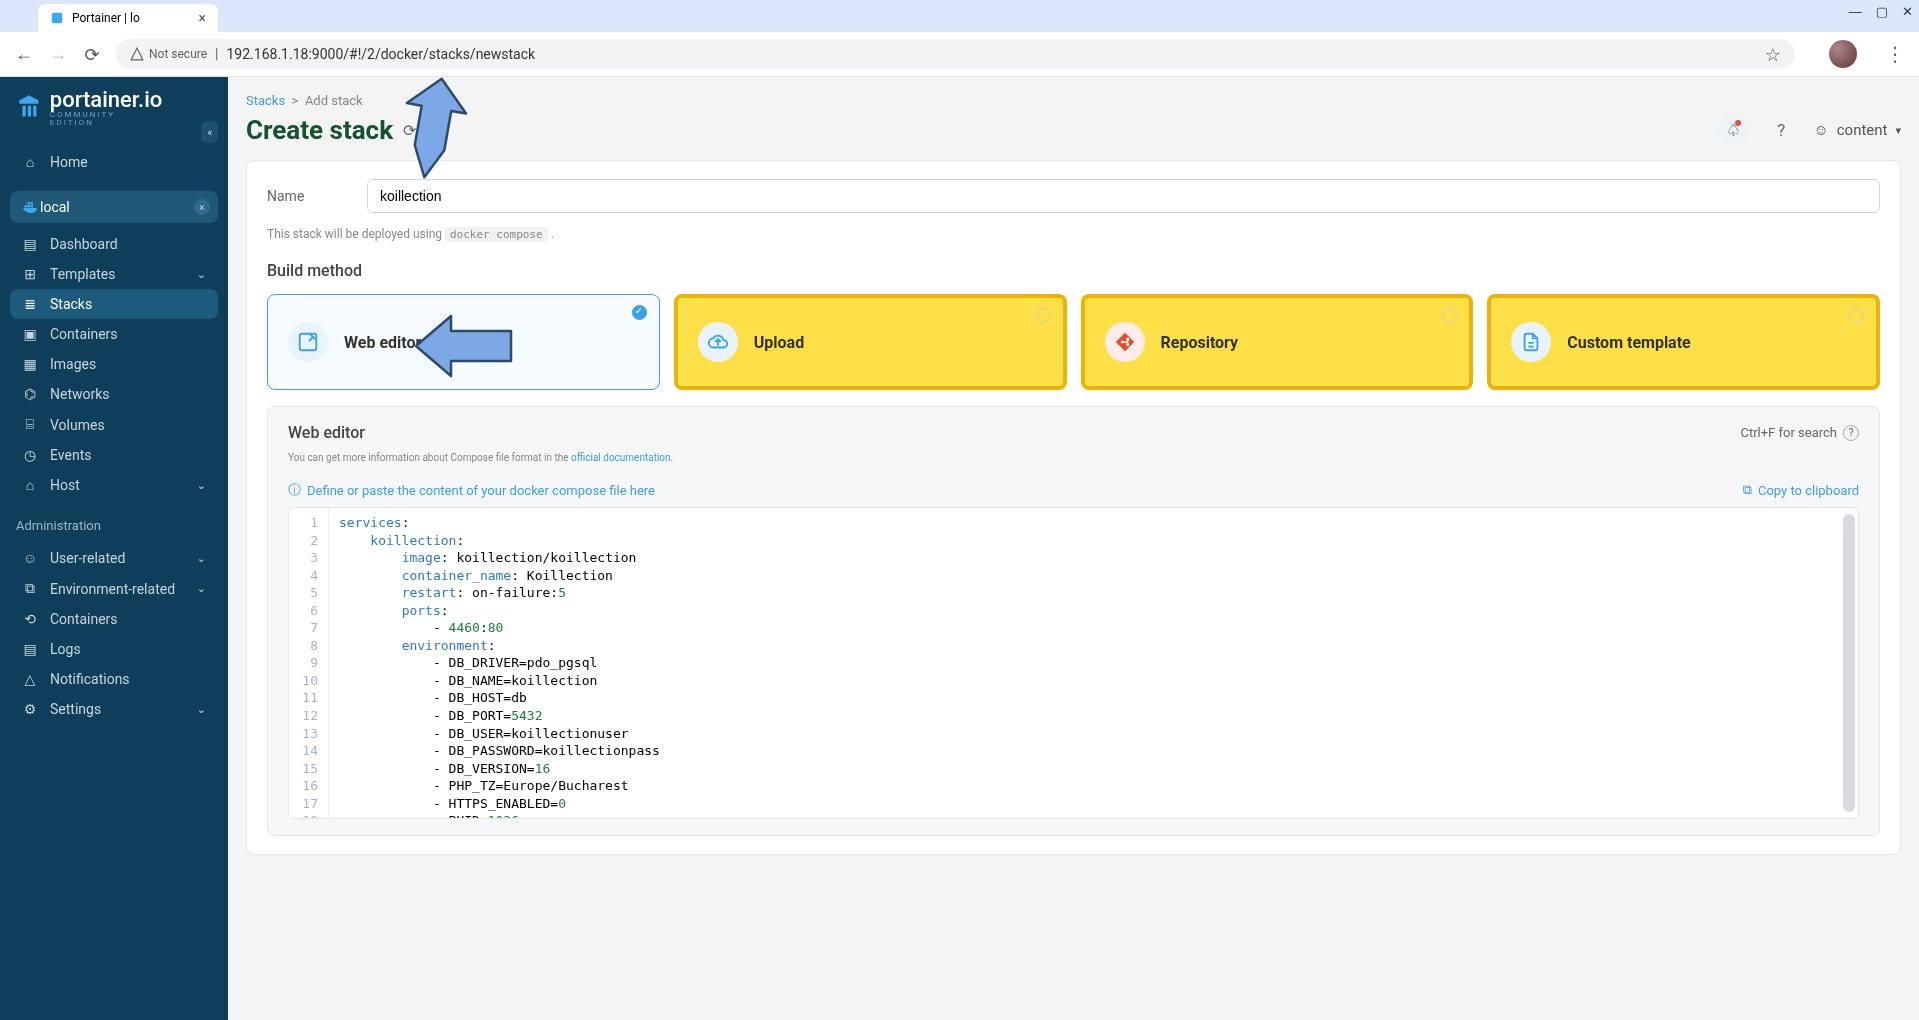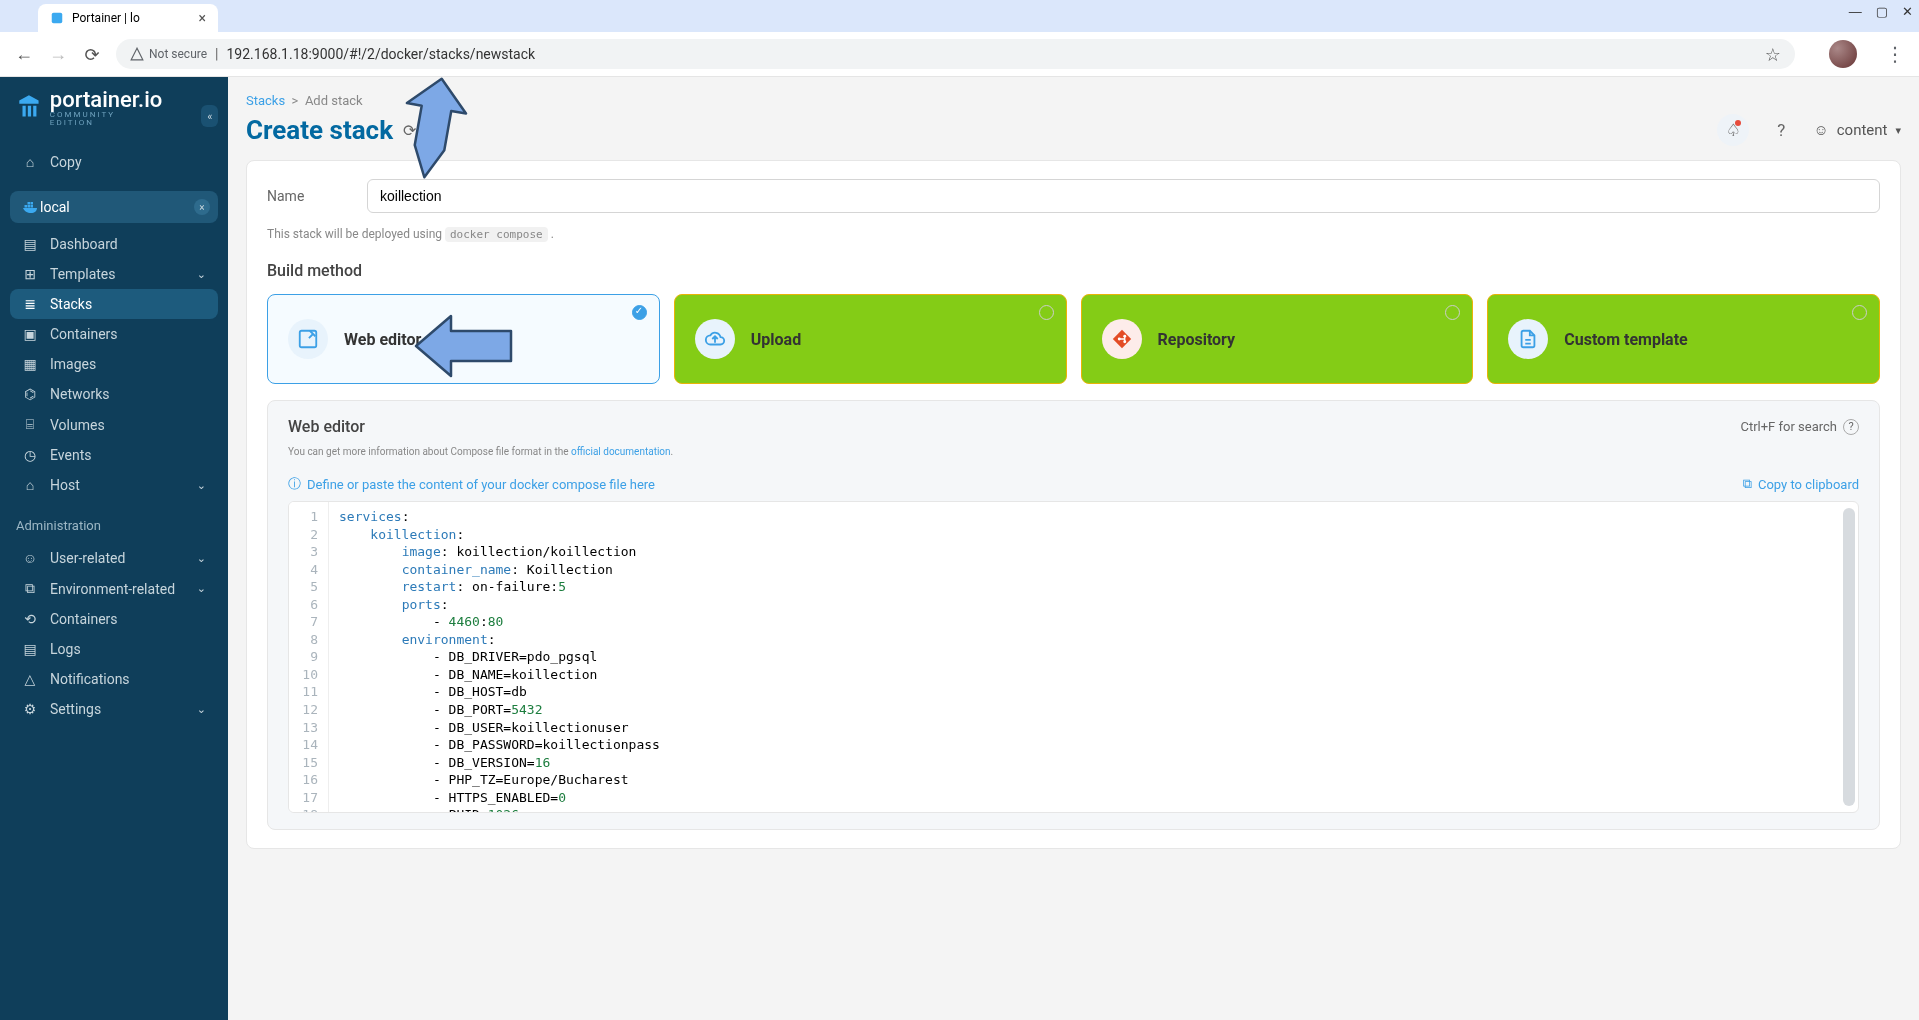--- a/index.html
+++ b/index.html
@@ -38,38 +38,38 @@
 .nav-item.active { background: #1d5b7d; color: #fff; }
 .nav-item .chev { margin-left: auto; font-size: 11px; }
 .nav-icon { width: 16px; text-align: center; font-size: 14px; }
 .section-label { font-size: 13px; padding: 14px 16px 6px; color: #9cb7c5; }
 
 .main { flex: 1; overflow-y: auto; background: #f4f4f4; padding: 0 18px; position:relative; }
 .breadcrumb { padding: 16px 0 6px; font-size: 13px; color: #888; }
 .breadcrumb a { color: #3ca0e6; text-decoration: none; }
 .page-title-row { display: flex; align-items: center; justify-content: space-between; }
 .page-title { display: flex; align-items: center; gap: 10px; }
-.page-title h1 { font-size: 26px; font-weight: 700; color: #0369a1; }
+.page-title h1 { font-size: 26px; font-weight: 700; color: #14532d; }
 .page-title .reload { color: #666; font-size: 16px; cursor: pointer; }
 .header-right { display: flex; align-items: center; gap: 16px; }
 .hdr-icon { width: 32px; height: 32px; border-radius: 50%; display:flex; align-items:center; justify-content:center; color:#666; font-size:17px; cursor:pointer; }
 .hdr-icon.bell { background:#eef3f8; position:relative; }
 .hdr-icon.bell::after{content:""; width:6px; height:6px; background:#e74c3c; border-radius:50%; position:absolute; top:6px; right:8px;}
 .user-menu { display: flex; align-items: center; gap: 8px; color: #555; font-size: 15px; cursor: pointer; }
 
 .card { background: #fff; border: 1px solid #e6e6e6; border-radius: 8px; margin-top: 14px; padding: 18px 20px; }
 .form-row { display: flex; align-items: center; margin-bottom: 14px; }
 .form-label { width: 100px; font-size: 14px; color: #666; }
 .text-input { flex: 1; padding: 8px 12px; border: 1px solid #d5d5d5; border-radius: 6px; font-size: 14px; }
 .helper-text { font-size: 12px; color: #888; }
 .helper-text code { background: #f1f1f1; padding: 1px 5px; border-radius: 4px; font-size: 11px; }
 .section-h { font-size: 16px; font-weight: 500; color: #444; margin: 20px 0 14px; }
 
 .method-grid { display: grid; grid-template-columns: repeat(4, 1fr); gap: 14px; }
-.method-card { border: 1px solid #eab308; border-radius: 8px; padding: 24px 20px; display: flex; align-items: center; gap: 16px; position: relative; cursor: pointer; background:#84cc16; min-height:80px;}
+.method-card { border: 4px solid #eab308; border-radius: 8px; padding: 24px 20px; display: flex; align-items: center; gap: 16px; position: relative; cursor: pointer; background:#fde047; min-height:80px;}
 .method-card.selected { border: 1.5px solid #3ca0e6; background: #f5fbff; }
 .method-card .pick { position: absolute; top: 10px; right: 12px; width: 15px; height: 15px; border-radius: 50%; border: 1.5px solid #ccc; }
 .method-card.selected .pick { background: #3ca0e6; border-color: #3ca0e6; }
 .method-card .pick.check::after{content:"✓"; color:#fff; font-size:10px; position:absolute; left:2px; top:-1px;}
 .method-card .micon { width: 40px; height: 40px; border-radius: 50%; display:flex; align-items:center; justify-content:center; font-size:20px; }
 .method-card .mtitle { font-size: 16px; font-weight: 700; color: #333; }
 .micon.we { background:#e8f3fc; color:#3ca0e6; }
 .micon.up { background:#e8f3fc; color:#3ca0e6; }
 .micon.repo { background:#fdecea; color:#e34c26; }
 .micon.ct { background:#e8f3fc; color:#3ca0e6; }
@@ -129,37 +129,37 @@
     <span>|</span>
     <span class="url">192.168.1.18:9000/#!/2/docker/stacks/newstack</span>
     <span class="star-icon" style="margin-left:auto">☆</span>
   </div>
   <div class="avatar"></div>
   <span class="menu-dots">⋮</span>
 </div>
 
 <div class="app-window">
   <div class="sidebar">
-    <div style="display:flex; align-items:center;gap:23px;">
+    <div style="display:flex; align-items:flex-end;gap:23px;">
       <div class="logo-block">
         <svg width="26" height="30" viewBox="0 0 24 28">
           <path d="M12 2 3 7v3h18V7z M6 12h3v10H6z M11 12h3v10h-3z M16 12h3v10h-3z" fill="#3ba9f0"></path>
         </svg>
         <div class="logo-text">
           <div class="name">portainer.io</div>
           <div class="sub">COMMUNITY EDITION</div>
         </div>
       </div>
       <div class="sidebar-collapse">«</div>
     </div>
 
     <div class="sidebar-group">
       <div class="nav-item">
         <span class="nav-icon">⌂</span>
-        <span>Copy</span>
+        <span>Home</span>
       </div>
     </div>
 
     <div class="sidebar-group">
       <div class="env-chip">
         <svg width="18" height="14" viewBox="0 0 36 28">
             <path d="M2 16h28c0 6-5 10-12 10S4 22 2 16zm3-6h5v5H5zm6 0h5v5h-5zm6 0h5v5h-5zM11 4h5v5h-5zm6 0h5v5h-5z" fill="#3ba9f0"></path>
           </svg>
         <span style="color:#fff">local</span>
         <span class="close">×</span>

